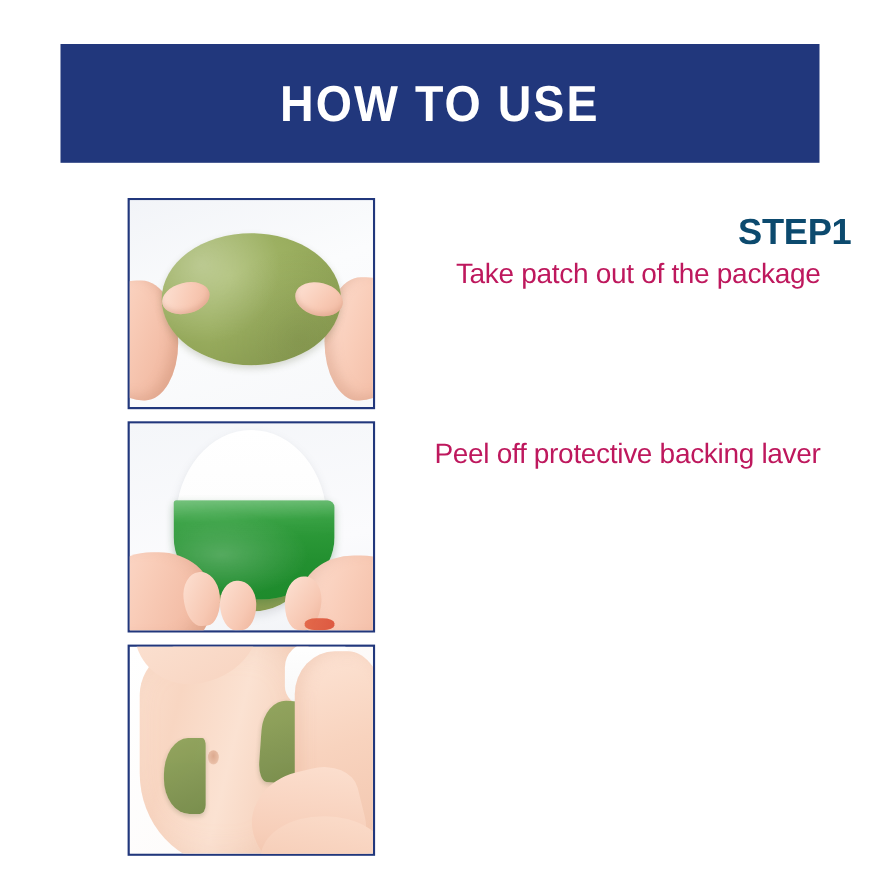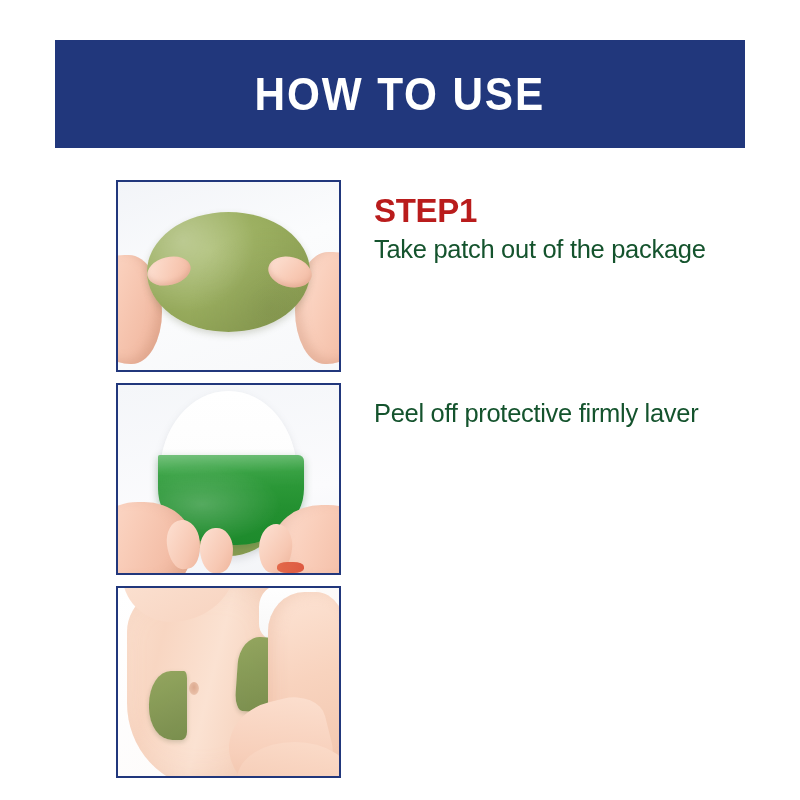--- a/index.html
+++ b/index.html
@@ -13,20 +13,21 @@
     height: 800px;
     overflow: hidden;
     font-family: "Liberation Sans", "DejaVu Sans", sans-serif;
     position: relative;
   }
 
   .page {
     position: absolute;
     inset: 0;
     background: #ffffff;
+    text-align: right;
   }
 
   
   .header-banner {
     position: absolute;
     left: 55px;
     top: 40px;
     width: 690px;
     height: 108px;
     background: #21377C;
@@ -70,30 +71,30 @@
     background: #fdfdfe;
   }
 
   .step-text {
     position: absolute;
     left: 374px;
     top: 14px;
     width: 400px;
   }
   .step-heading {
-    color: #b91c1c;
+    color: #0c4a6e;
     font-weight: bold;
     font-size: 33px;
     line-height: 1.05;
     letter-spacing: -0.3px;
     margin: 0 0 4px 0;
     white-space: nowrap;
   }
   .step-desc {
-    color: #14532d;
+    color: #be185d;
     font-weight: normal;
     font-size: 25.5px;
     line-height: 1.26;
     margin: 0;
     letter-spacing: -0.3px;
     max-width: 372px;
   }
 
   
   
@@ -382,21 +383,21 @@
         <div class="ph2-green"></div>
         <div class="hand ph2-hand-l"></div>
         <div class="hand ph2-hand-r"></div>
         <div class="finger ph2-finger-1"></div>
         <div class="finger ph2-finger-2"></div>
         <div class="finger ph2-finger-3"></div>
         <div class="ph2-red"></div>
       </div>
 
       <div class="step-text">
-        <p class="step-desc">Peel off protective firmly laver</p>
+        <p class="step-desc">Peel off protective backing laver</p>
       </div>
     </div>
 
     <div class="step-row">
 
       <div class="photo-frame">
         <div class="ph3-bg"></div>
         <div class="ph3-torso"></div>
         <div class="ph3-shoulder"></div>
         <div class="ph3-white"></div>

